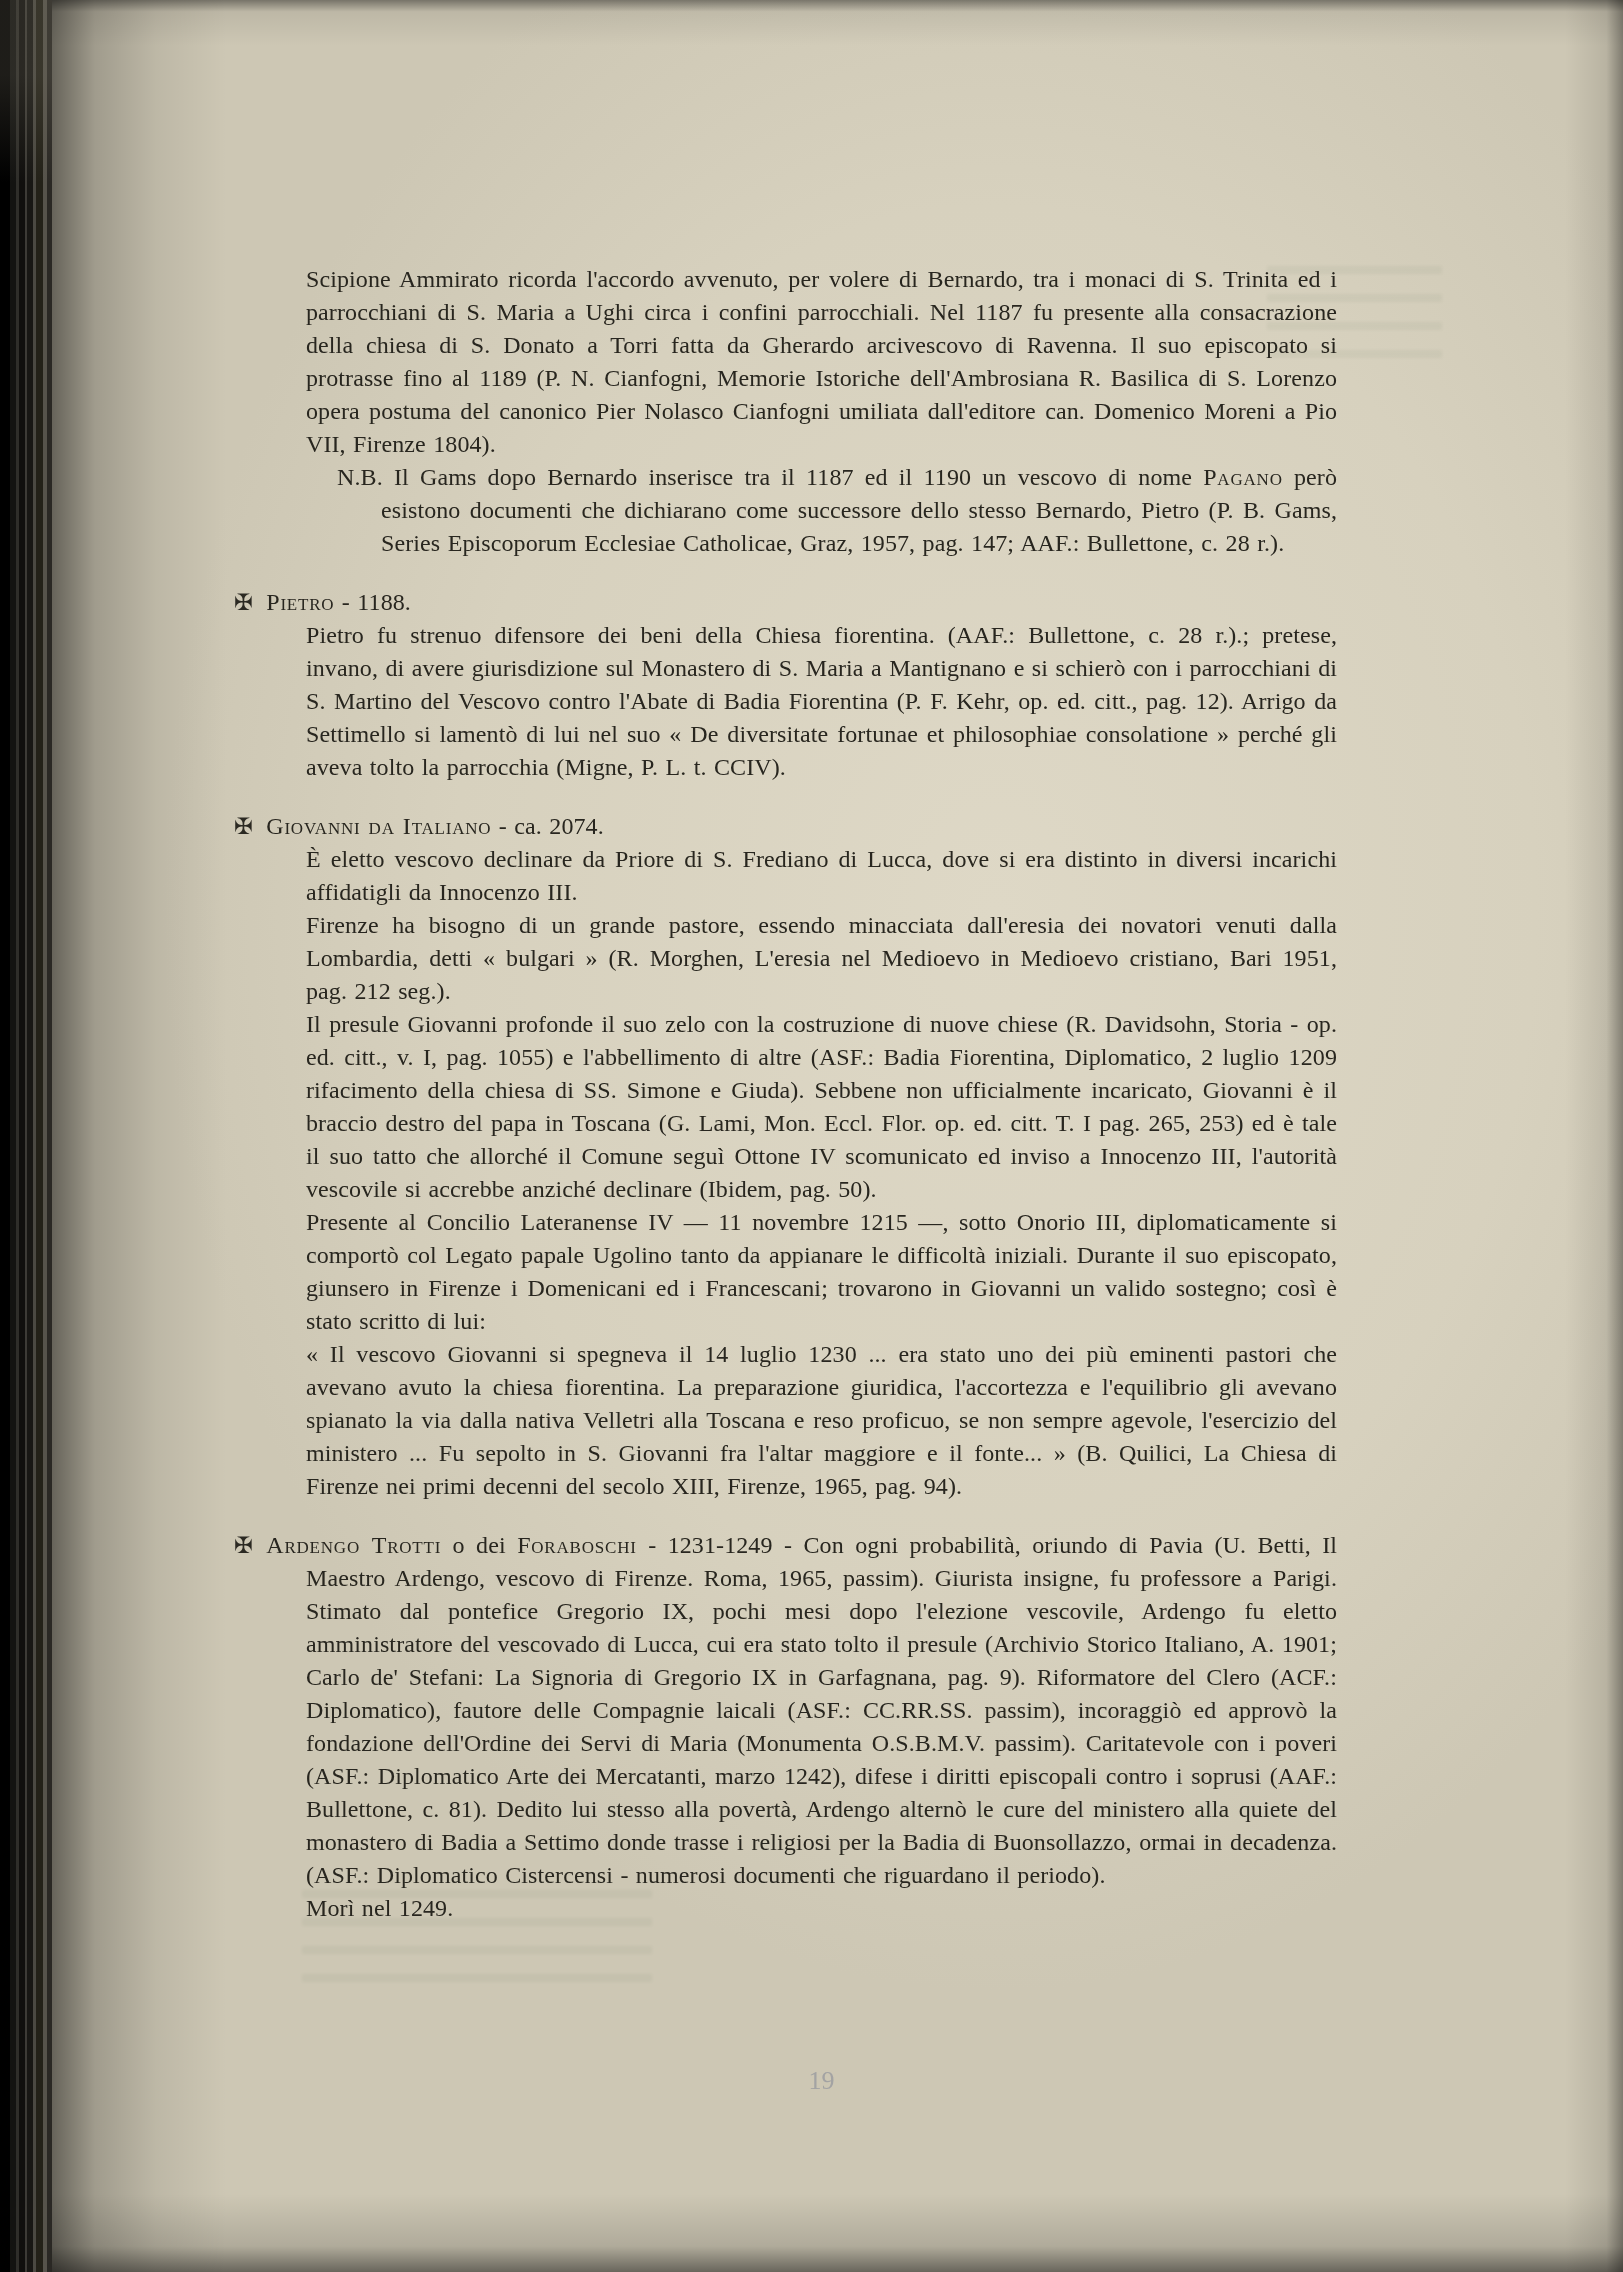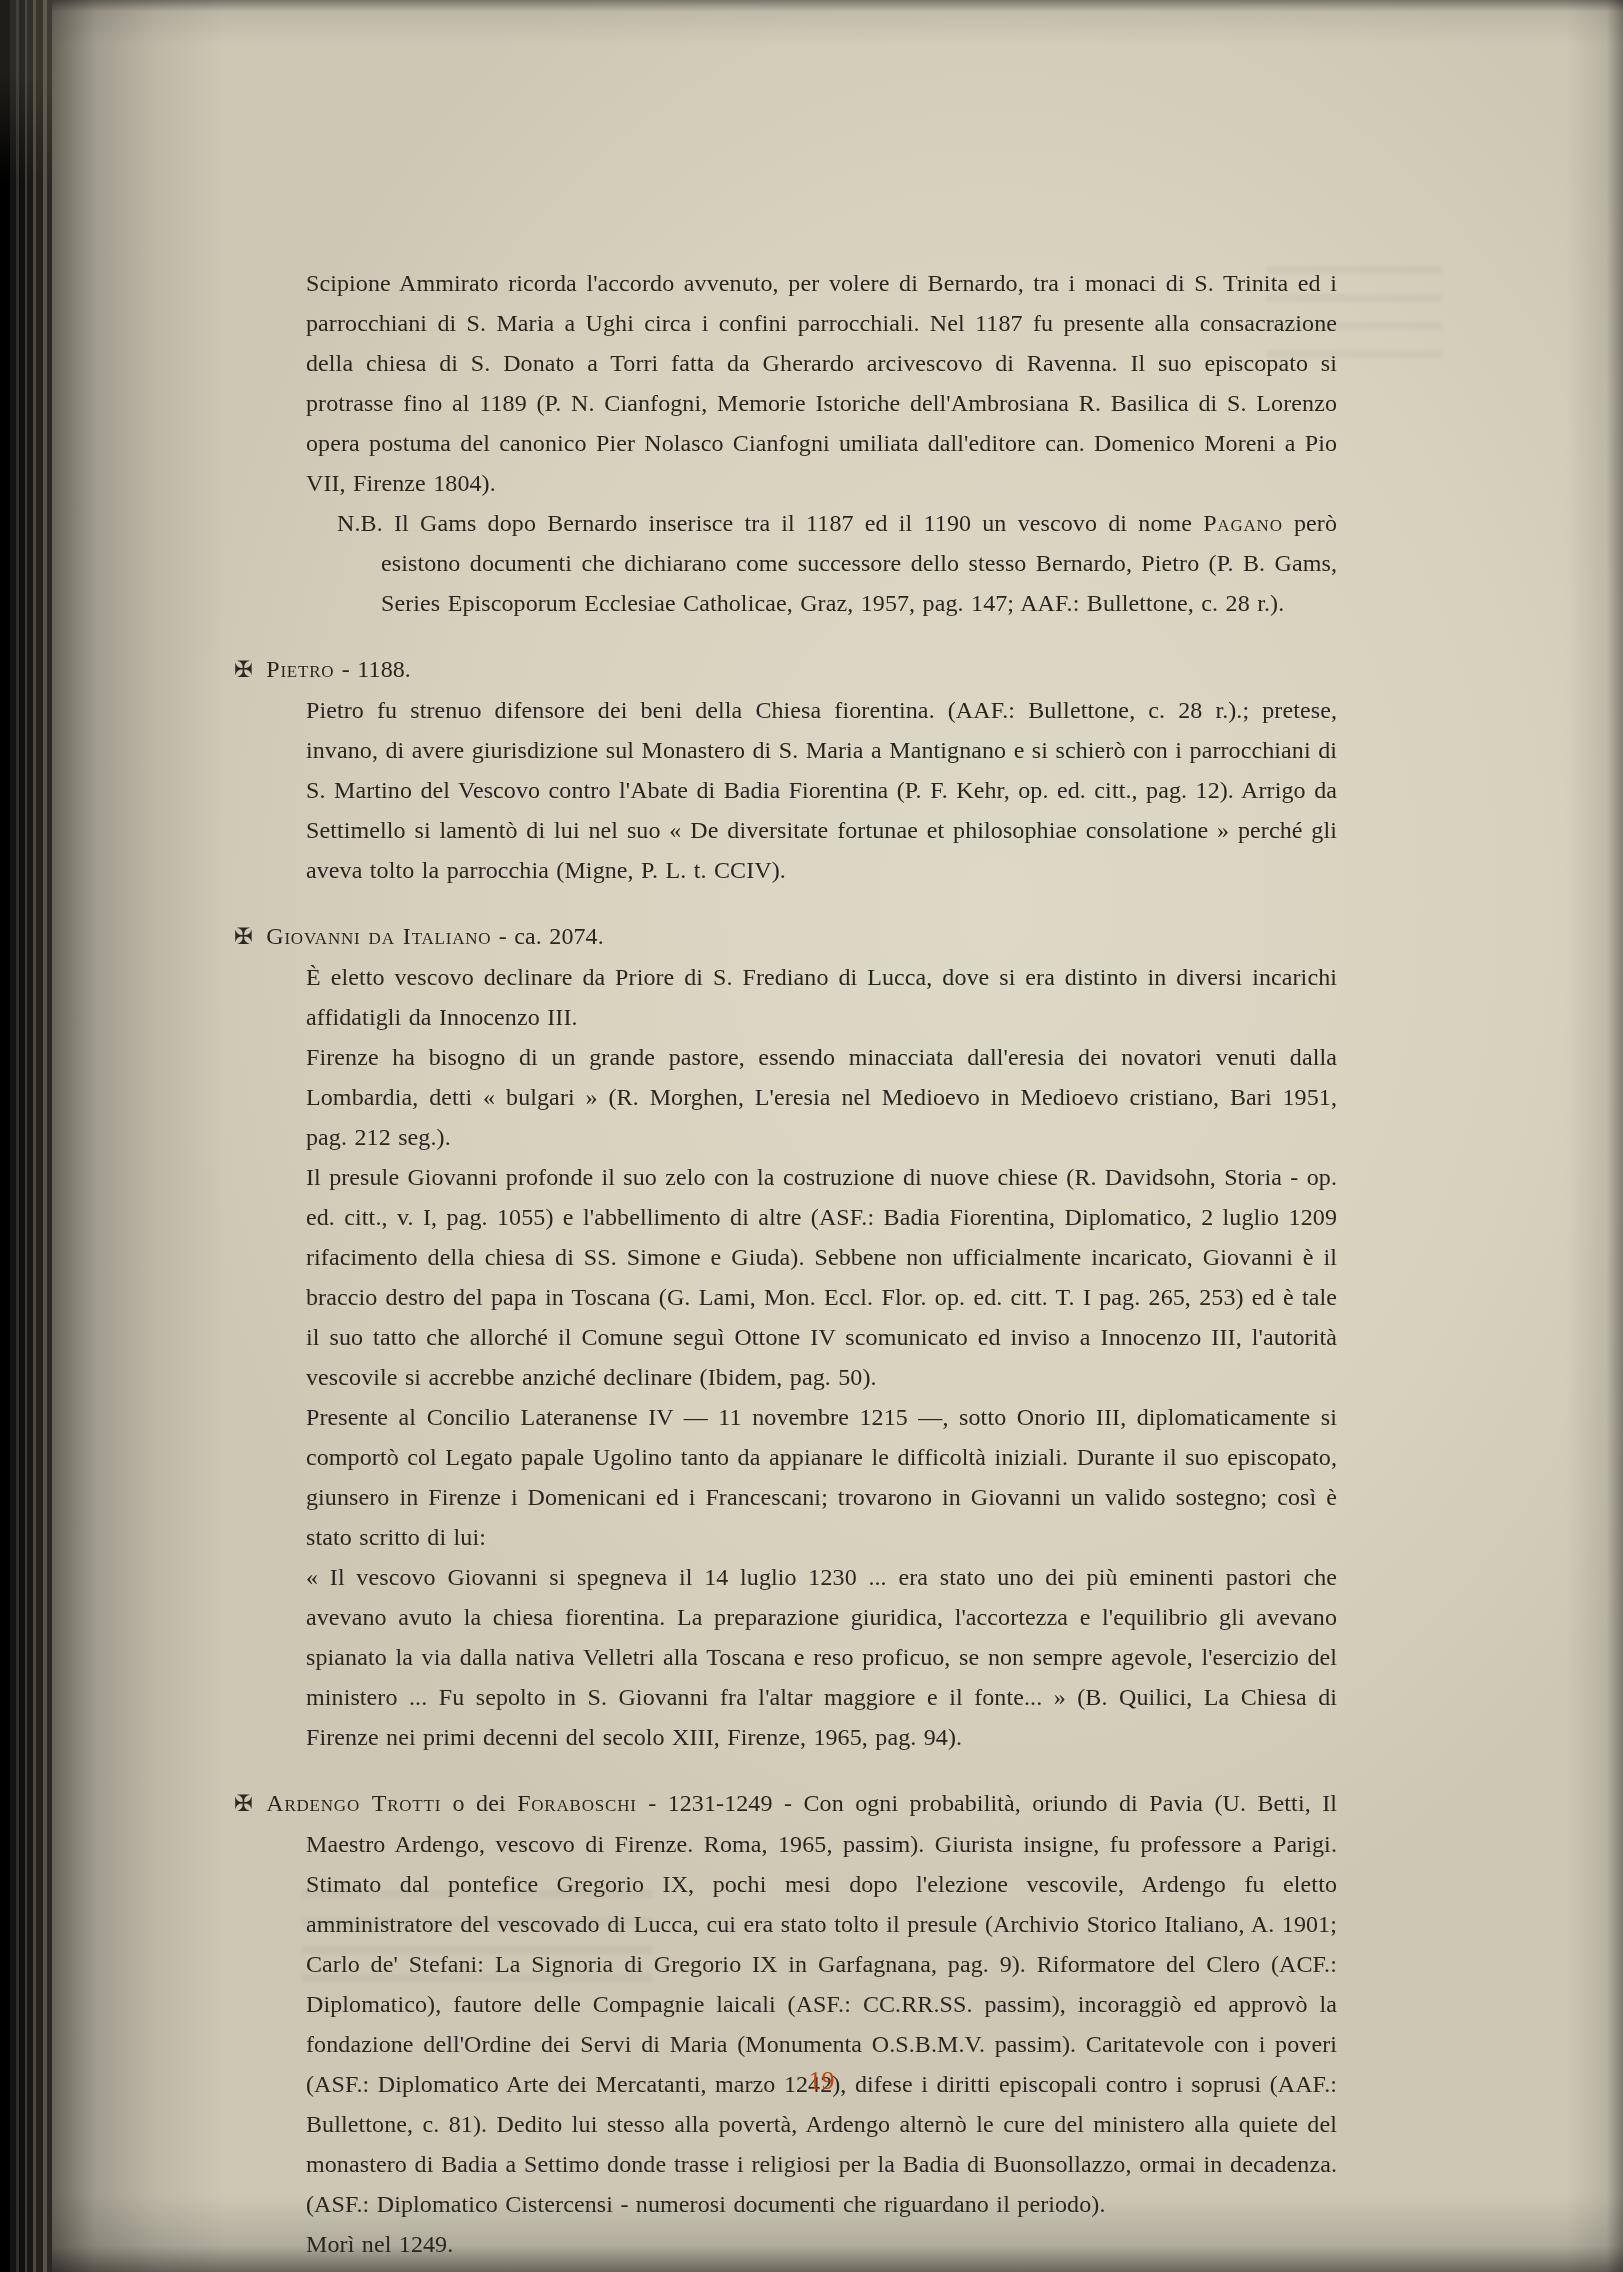--- a/index.html
+++ b/index.html
@@ -37,21 +37,21 @@
       rgba(60,90,60,0.9) 0 8.3px, rgba(0,0,0,0) 8.3px 28px);
     pointer-events: none;
   }
   .bleed-a { left: 1215px; top: 266px; width: 175px; height: 100px; }
   .bleed-b { left: 250px; top: 1890px; width: 350px; height: 92px; }
   .text-block {
     position: absolute;
     left: 306px; top: 263px; width: 1031px;
     color: #28261f;
     font-size: 24px;
-    line-height: 40px;
+    line-height: 33px;
     text-align: justify;
     letter-spacing: 0.1px;
     word-spacing: 1.3px;
   }
   .para { margin: 0; }
   .nb {
     padding-left: 75px;
     text-indent: -44px;
   }
   .entry { margin-top: 26px; }
@@ -65,21 +65,21 @@
     color: #2b2922;
   }
   .sc {
     font-variant: small-caps;
     letter-spacing: 0.8px;
   }
   .page-number {
     position: absolute;
     left: 306px; width: 1031px; top: 2066px;
     text-align: center;
-    color: #c2410c;
+    color: #a3a3a3;
     font-size: 26px;
   }
 </style>
 </head>
 <body>
 
 <div style="position:absolute; inset:0;">
   <div class="book-edge"></div>
   <div class="paper">
     <div class="bleed bleed-a"></div>

